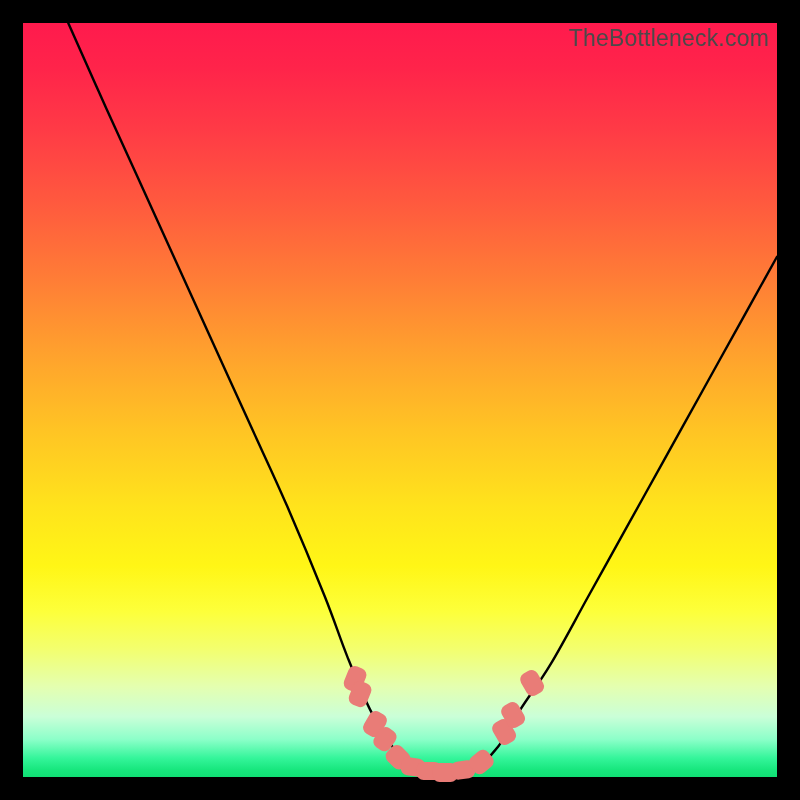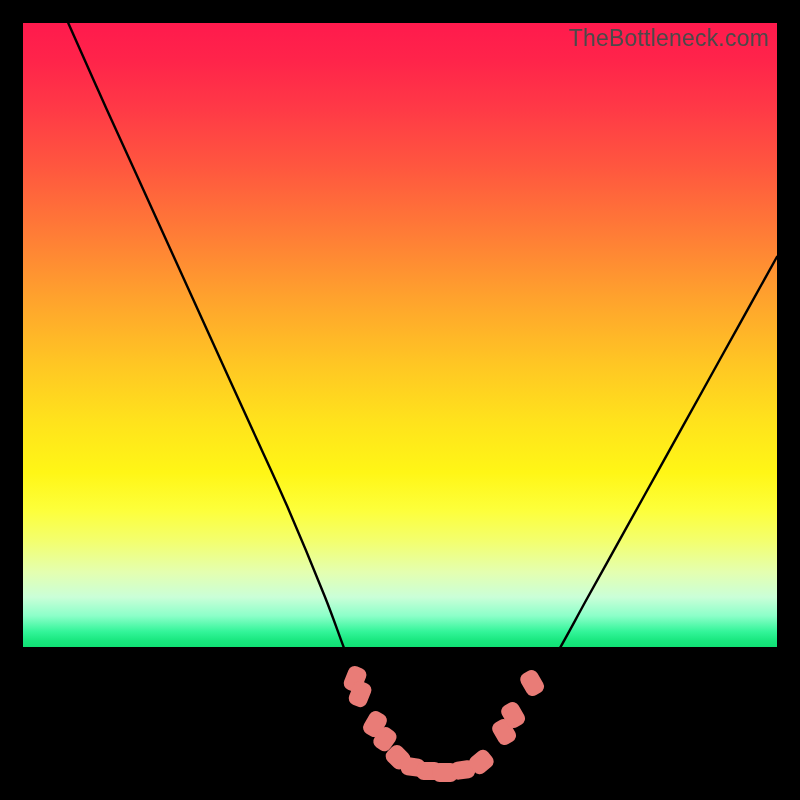--- a/index.html
+++ b/index.html
@@ -16,21 +16,21 @@
     left: 0; top: 0;
     width: 800px;
     height: 800px;
     background: #000;
   }
   .plot {
     position: absolute;
     left: 23px;
     top: 23px;
     width: 754px;
-    height: 624px;
+    height: 754px;
     
     background: linear-gradient(
       to bottom,
       #ff1a4d 0%,
       #ff244a 6%,
       #ff3a46 14%,
       #ff5a3e 24%,
       #ff7d36 34%,
       #ffa22d 44%,
       #ffc424 54%,

